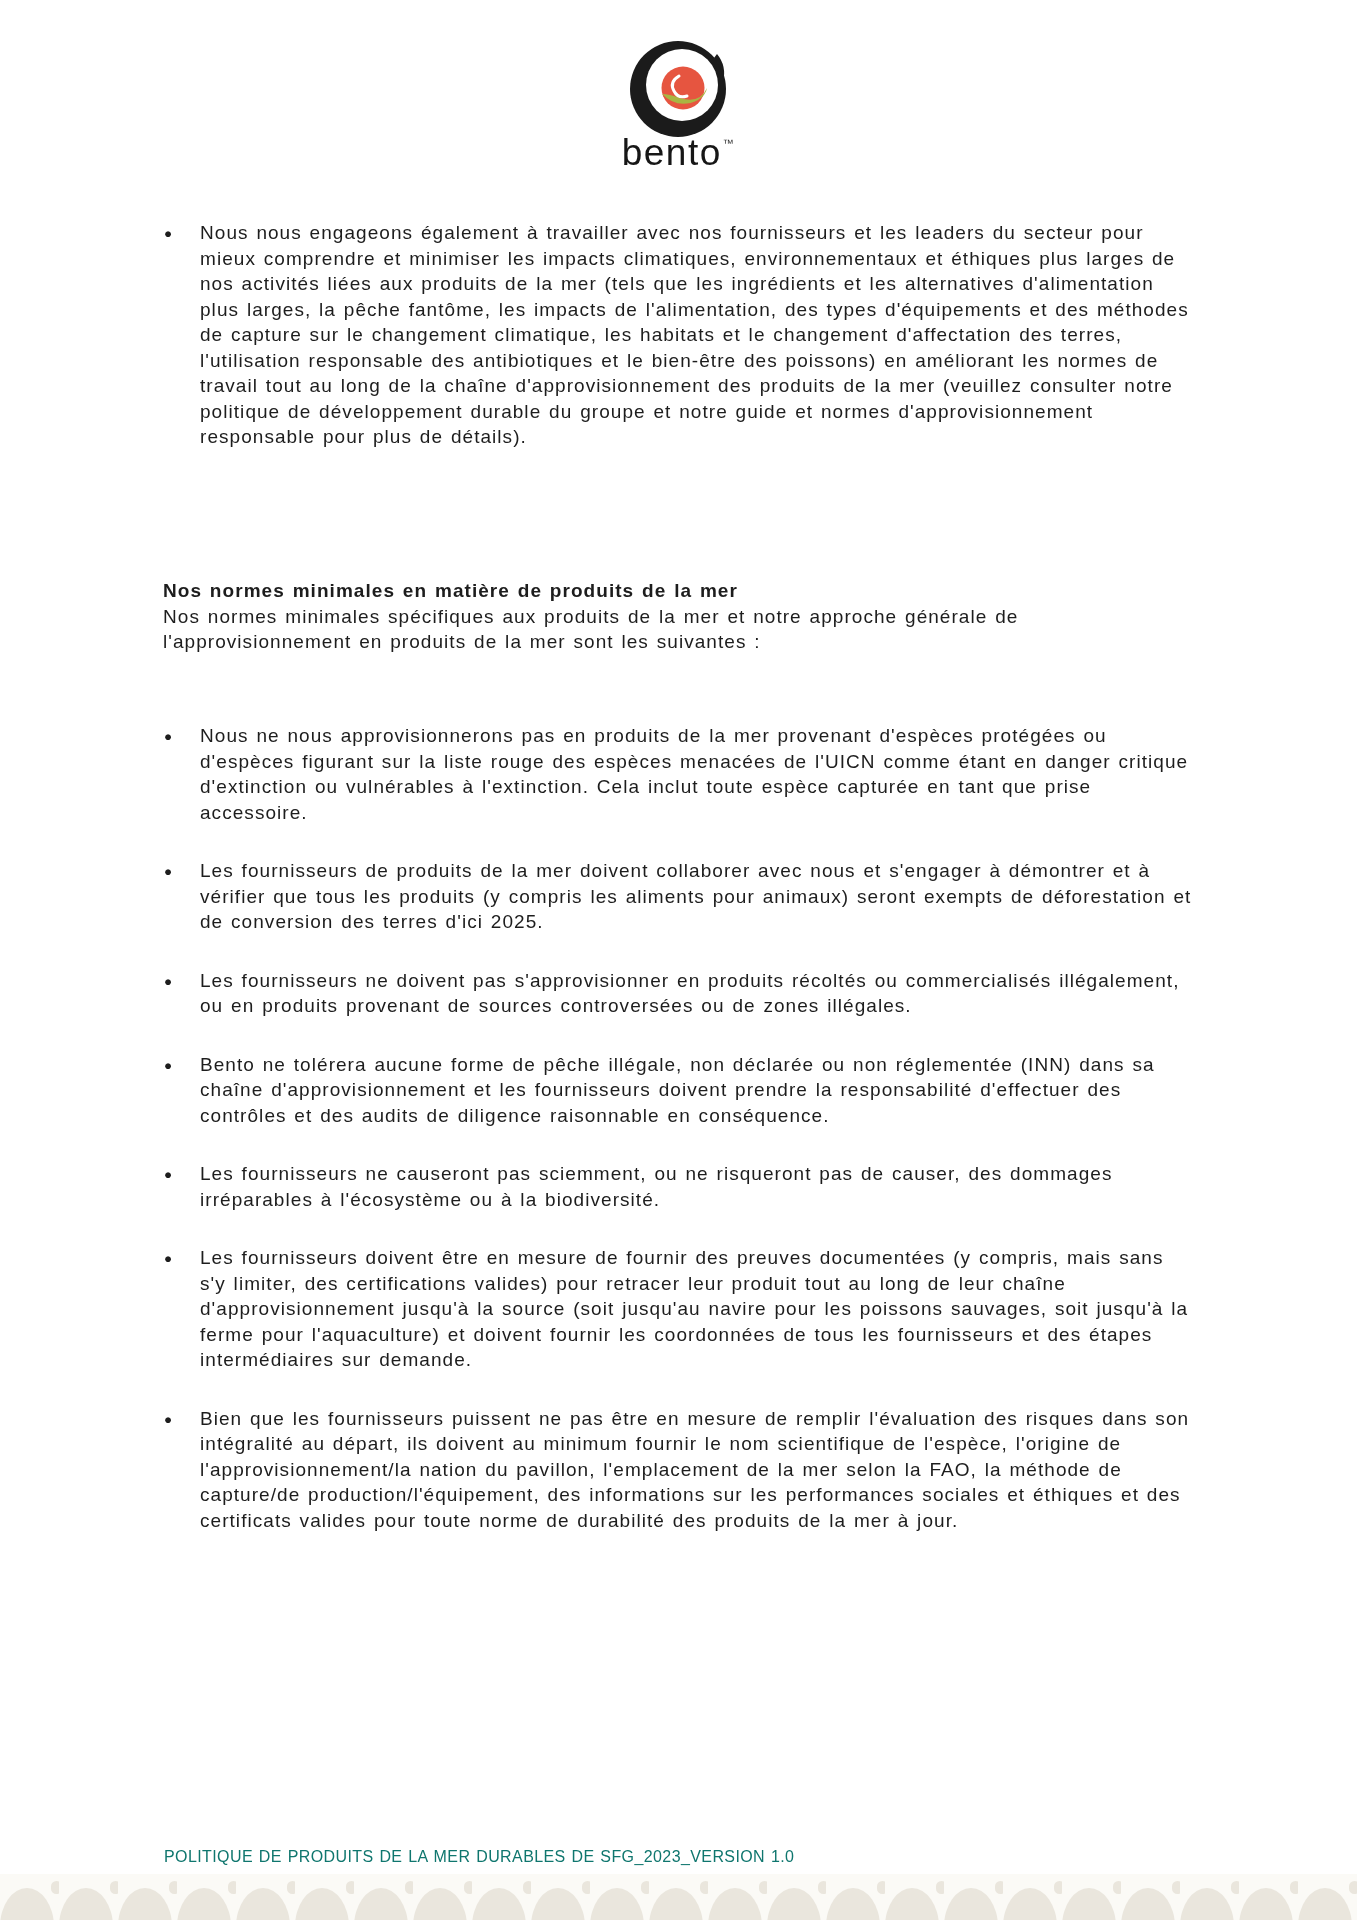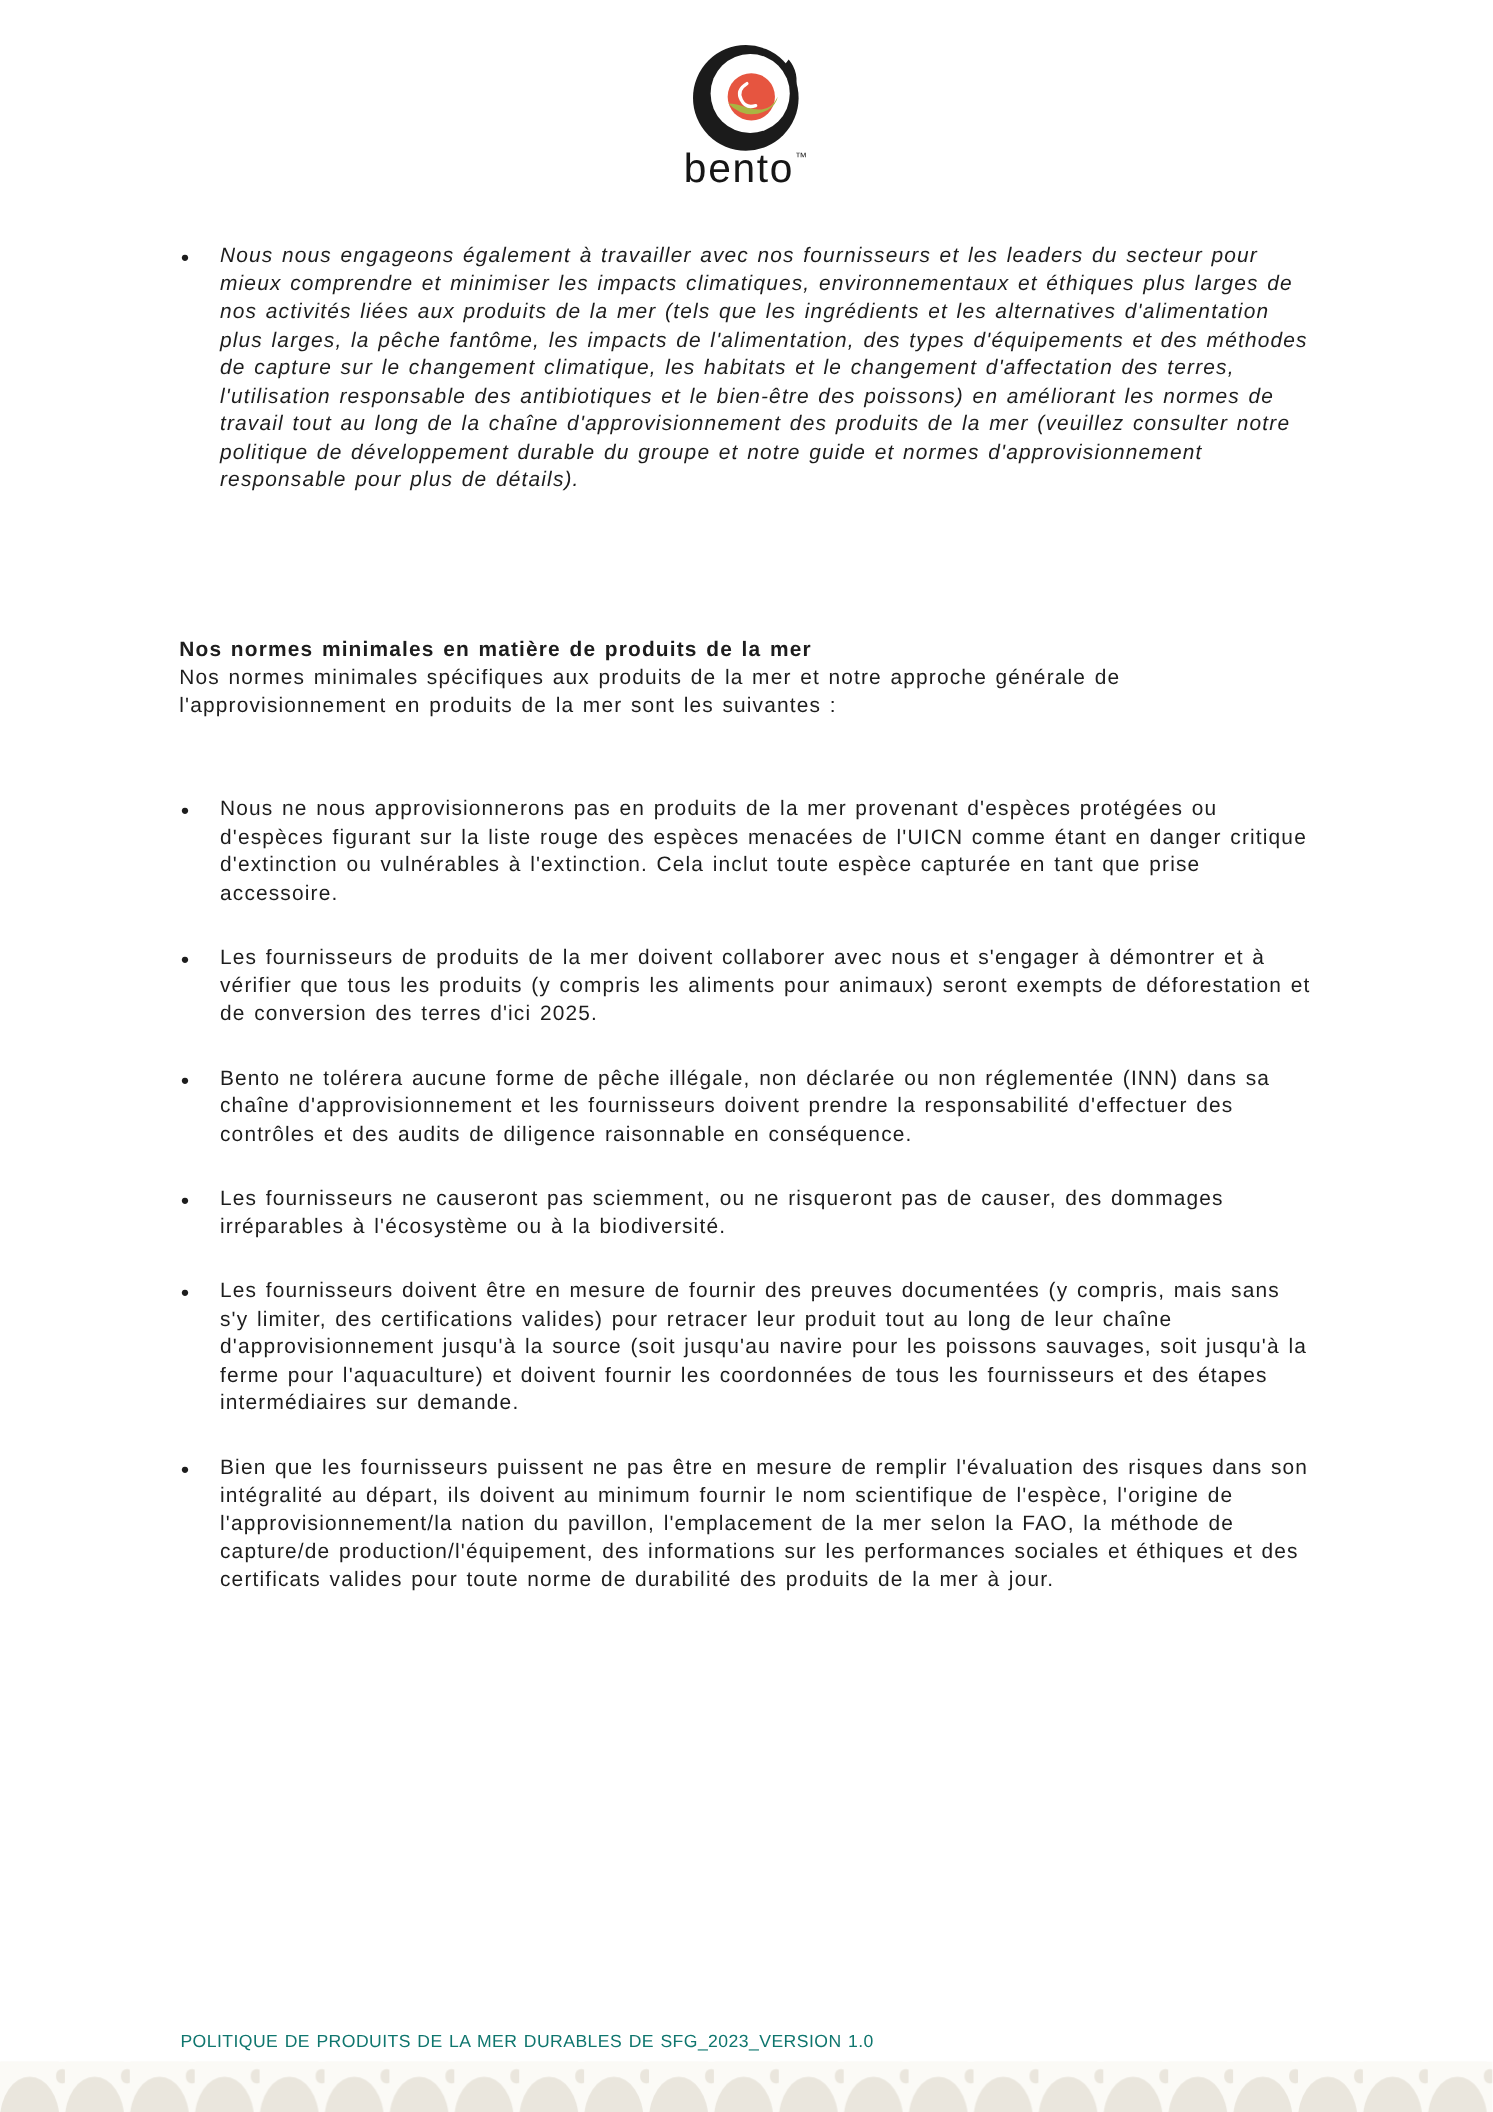--- a/index.html
+++ b/index.html
@@ -31,21 +31,21 @@
   ul.doc-list{list-style:none;margin:0;padding:0;}
   ul.doc-list > li{
     position:relative;padding-left:37px;margin:0 0 33px 0;
   }
   ul.doc-list > li::before{
     content:"\25CF";
     position:absolute;left:1px;top:1px;
     font-size:13.5px;color:#1d1d1d;
   }
   .intro-bullet-block{top:220px;}
-  .intro-bullet-block li{margin-bottom:0;font-style:italic;}
+  .intro-bullet-block li{margin-bottom:0;}
   .section-head-block{top:578px;}
   .section-heading{font-weight:700;margin:0 0 0 0;font-size:19px;line-height:25.5px;letter-spacing:1.05px;word-spacing:1.5px;}
   .section-intro{margin:0;}
   .standards-block{top:723px;}
   
   .footer-line{
     position:absolute;left:164px;top:1848px;
     font-size:16px;letter-spacing:0.4px;word-spacing:1px;color:#0f766e;
   }
   
@@ -82,20 +82,21 @@
 
 <div class="col section-head-block">
   <h2 class="section-heading">Nos normes minimales en matière de produits de la mer</h2>
   <p class="section-intro body-text">Nos normes minimales spécifiques aux produits de la mer et notre approche générale de l'approvisionnement en produits de la mer sont les suivantes :</p>
 </div>
 
 <div class="col standards-block">
   <ul class="doc-list body-text">
     <li>Nous ne nous approvisionnerons pas en produits de la mer provenant d'espèces protégées ou d'espèces figurant sur la liste rouge des espèces menacées de l'UICN comme étant en danger critique d'extinction ou vulnérables à l'extinction. Cela inclut toute espèce capturée en tant que prise accessoire.</li>
     <li>Les fournisseurs de produits de la mer doivent collaborer avec nous et s'engager à démontrer et à vérifier que tous les produits (y compris les aliments pour animaux) seront exempts de déforestation et de conversion des terres d'ici 2025.</li>
+    <li>Les fournisseurs ne doivent pas s'approvisionner en produits récoltés ou commercialisés illégalement, ou en produits provenant de sources controversées ou de zones illégales.</li>
     <li>Bento ne tolérera aucune forme de pêche illégale, non déclarée ou non réglementée (INN) dans sa chaîne d'approvisionnement et les fournisseurs doivent prendre la responsabilité d'effectuer des contrôles et des audits de diligence raisonnable en conséquence.</li>
     <li>Les fournisseurs ne causeront pas sciemment, ou ne risqueront pas de causer, des dommages irréparables à l'écosystème ou à la biodiversité.</li>
     <li>Les fournisseurs doivent être en mesure de fournir des preuves documentées (y compris, mais sans s'y limiter, des certifications valides) pour retracer leur produit tout au long de leur chaîne d'approvisionnement jusqu'à la source (soit jusqu'au navire pour les poissons sauvages, soit jusqu'à la ferme pour l'aquaculture) et doivent fournir les coordonnées de tous les fournisseurs et des étapes intermédiaires sur demande.</li>
     <li>Bien que les fournisseurs puissent ne pas être en mesure de remplir l'évaluation des risques dans son intégralité au départ, ils doivent au minimum fournir le nom scientifique de l'espèce, l'origine de l'approvisionnement/la nation du pavillon, l'emplacement de la mer selon la FAO, la méthode de capture/de production/l'équipement, des informations sur les performances sociales et éthiques et des certificats valides pour toute norme de durabilité des produits de la mer à jour.</li>
   </ul>
 </div>
 
 <div class="footer-line">POLITIQUE DE PRODUITS DE LA MER DURABLES DE SFG_2023_VERSION 1.0</div>
 
 <svg class="deco-band" viewBox="0 0 1357 46" preserveAspectRatio="none" aria-hidden="true">

